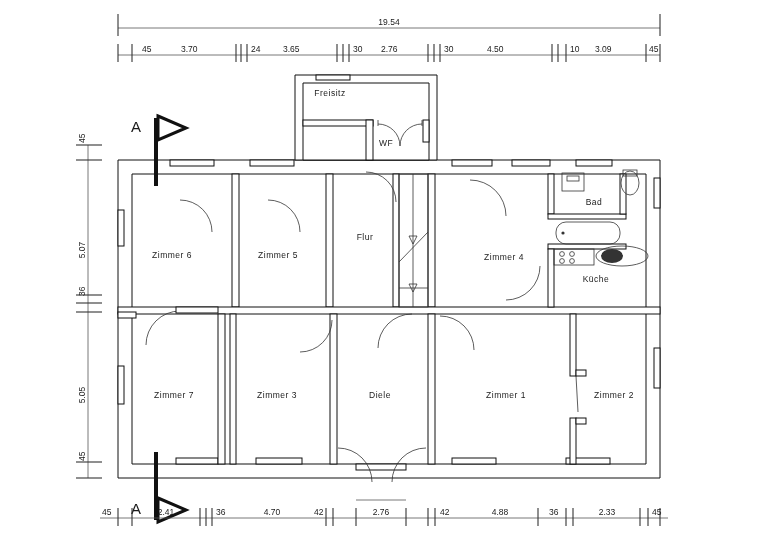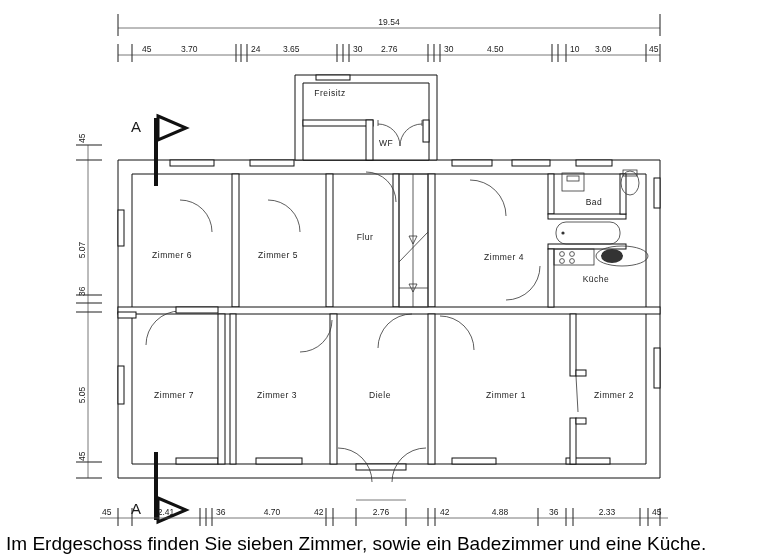--- a/index.html
+++ b/index.html
@@ -265,14 +265,13 @@
       <text class="dimtxt" x="500" y="515" text-anchor="middle">4.88</text>
       <text class="dimtxt" x="549" y="515">36</text>
       <text class="dimtxt" x="607" y="515" text-anchor="middle">2.33</text>
       <text class="dimtxt" x="652" y="515">45</text>
 
       <line class="dimline" x1="356" y1="500" x2="406" y2="500"></line>
     </g>
 
   </svg>
 
-  <div class="caption">Im Erdgeschoss finden Sie sieben Zimmer, sowie ein Badezimmer und eine Küche.</div>
 </div>
 
 </body></html>

